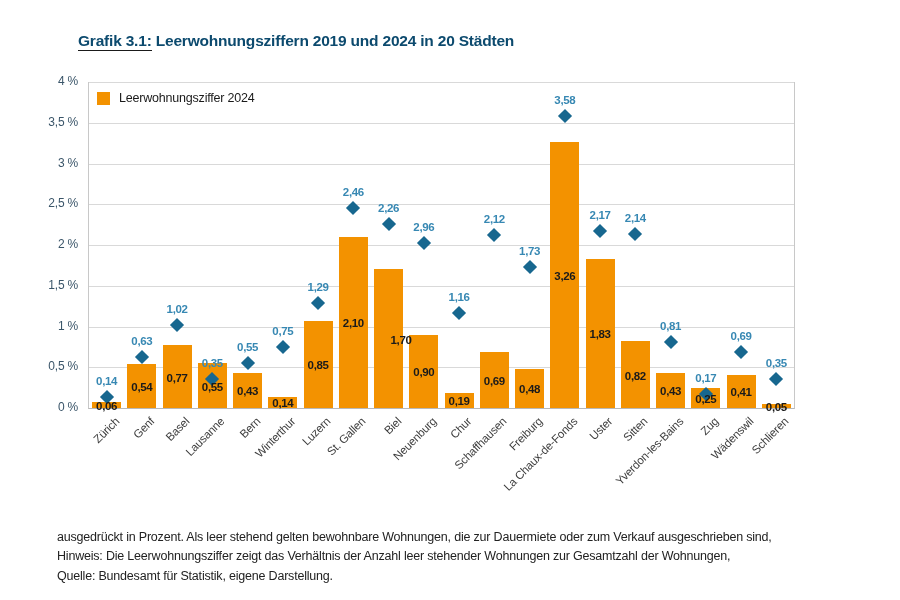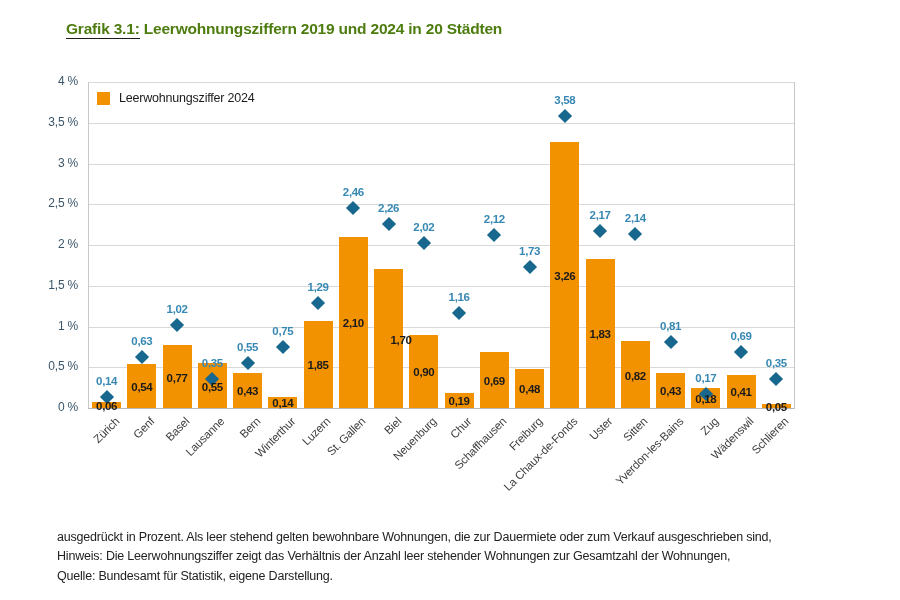--- a/index.html
+++ b/index.html
@@ -7,22 +7,22 @@
     width:900px; height:600px;
     background:#ffffff;
     font-family:"Liberation Sans", sans-serif;
     position:relative;
     overflow:hidden;
   }
   .stage { position:absolute; left:0; top:0; width:900px; height:600px; }
 
   .title {
     position:absolute; left:62px; top:16px;
-    font-size:15.5px; font-weight:bold; color:#4d7c0f;
-    margin:4px; letter-spacing:-0.2px; white-space:nowrap;
+    font-size:15.5px; font-weight:bold; color:#0c4a6e;
+    margin:16px; letter-spacing:-0.2px; white-space:nowrap;
   }
   .title-prefix { border-bottom:1.5px solid #1a1a1a; padding-bottom:1px; }
 
   .plot {
     position:absolute; left:88px; top:82px; width:705px; height:326px;
     border-left:1px solid #c8c8c8;
     border-right:1px solid #c8c8c8;
     border-bottom:1px solid #b8b8b8;
   }
   .grid { position:absolute; left:0; width:100%; height:1px; background:#d9d9d9; z-index:1; }
@@ -96,34 +96,34 @@
       <div class="bar" style="left: 144.125px; height: 35.045px; background: rgb(243, 146, 0);"></div>
       <div class="diamond" style="left: 153.625px; top: 276.175px; background: rgb(23, 103, 143);"></div>
       <div class="vlabel" style="left: 135.625px; top: 303.478px; color: rgb(26, 26, 26);">0,43</div>
       <div class="vlabel" style="left: 135.625px; top: 259.175px; color: rgb(55, 136, 179);">0,55</div>
       <div class="bar" style="left: 179.375px; height: 11.41px; background: rgb(243, 146, 0);"></div>
       <div class="diamond" style="left: 188.875px; top: 259.875px; background: rgb(23, 103, 143);"></div>
       <div class="vlabel" style="left: 170.875px; top: 315.295px; color: rgb(26, 26, 26);">0,14</div>
       <div class="vlabel" style="left: 170.875px; top: 242.875px; color: rgb(55, 136, 179);">0,75</div>
       <div class="bar" style="left: 214.625px; height: 87.205px; background: rgb(243, 146, 0);"></div>
       <div class="diamond" style="left: 224.125px; top: 215.865px; background: rgb(23, 103, 143);"></div>
-      <div class="vlabel" style="left: 206.125px; top: 277.397px; color: rgb(26, 26, 26);">1,85</div>
+      <div class="vlabel" style="left: 206.125px; top: 277.397px; color: rgb(26, 26, 26);">0,85</div>
       <div class="vlabel" style="left: 206.125px; top: 198.865px; color: rgb(55, 136, 179);">1,29</div>
       <div class="bar" style="left: 249.875px; height: 171.15px; background: rgb(243, 146, 0);"></div>
       <div class="diamond" style="left: 259.375px; top: 120.51px; background: rgb(23, 103, 143);"></div>
       <div class="vlabel" style="left: 241.375px; top: 235.425px; color: rgb(26, 26, 26);">2,10</div>
       <div class="vlabel" style="left: 241.375px; top: 103.51px; color: rgb(55, 136, 179);">2,46</div>
       <div class="bar" style="left: 285.125px; height: 138.55px; background: rgb(243, 146, 0);"></div>
       <div class="diamond" style="left: 294.625px; top: 136.81px; background: rgb(23, 103, 143);"></div>
       <div class="vlabel" style="left: 276.625px; top: 251.725px; color: rgb(26, 26, 26); text-align: right;">1,70</div>
       <div class="vlabel" style="left: 276.625px; top: 119.81px; color: rgb(55, 136, 179);">2,26</div>
       <div class="bar" style="left: 320.375px; height: 73.35px; background: rgb(243, 146, 0);"></div>
       <div class="diamond" style="left: 329.875px; top: 156.37px; background: rgb(23, 103, 143);"></div>
       <div class="vlabel" style="left: 311.875px; top: 284.325px; color: rgb(26, 26, 26);">0,90</div>
-      <div class="vlabel" style="left: 311.875px; top: 139.37px; color: rgb(55, 136, 179);">2,02</div>
+      <div class="vlabel" style="left: 311.875px; top: 139.37px; color: rgb(55, 136, 179);">2,96</div>
       <div class="bar" style="left: 355.625px; height: 15.485px; background: rgb(243, 146, 0);"></div>
       <div class="diamond" style="left: 365.125px; top: 226.46px; background: rgb(23, 103, 143);"></div>
       <div class="vlabel" style="left: 347.125px; top: 313.257px; color: rgb(26, 26, 26);">0,19</div>
       <div class="vlabel" style="left: 347.125px; top: 209.46px; color: rgb(55, 136, 179);">1,16</div>
       <div class="bar" style="left: 390.875px; height: 56.235px; background: rgb(243, 146, 0);"></div>
       <div class="diamond" style="left: 400.375px; top: 148.22px; background: rgb(23, 103, 143);"></div>
       <div class="vlabel" style="left: 382.375px; top: 292.882px; color: rgb(26, 26, 26);">0,69</div>
       <div class="vlabel" style="left: 382.375px; top: 131.22px; color: rgb(55, 136, 179);">2,12</div>
       <div class="bar" style="left: 426.125px; height: 39.12px; background: rgb(243, 146, 0);"></div>
       <div class="diamond" style="left: 435.625px; top: 180.005px; background: rgb(23, 103, 143);"></div>
@@ -140,21 +140,21 @@
       <div class="bar" style="left: 531.875px; height: 66.83px; background: rgb(243, 146, 0);"></div>
       <div class="diamond" style="left: 541.375px; top: 146.59px; background: rgb(23, 103, 143);"></div>
       <div class="vlabel" style="left: 523.375px; top: 287.585px; color: rgb(26, 26, 26);">0,82</div>
       <div class="vlabel" style="left: 523.375px; top: 129.59px; color: rgb(55, 136, 179);">2,14</div>
       <div class="bar" style="left: 567.125px; height: 35.045px; background: rgb(243, 146, 0);"></div>
       <div class="diamond" style="left: 576.625px; top: 254.985px; background: rgb(23, 103, 143);"></div>
       <div class="vlabel" style="left: 558.625px; top: 303.478px; color: rgb(26, 26, 26);">0,43</div>
       <div class="vlabel" style="left: 558.625px; top: 237.985px; color: rgb(55, 136, 179);">0,81</div>
       <div class="bar" style="left: 602.375px; height: 20.375px; background: rgb(243, 146, 0);"></div>
       <div class="diamond" style="left: 611.875px; top: 307.145px; background: rgb(23, 103, 143);"></div>
-      <div class="vlabel" style="left: 593.875px; top: 310.812px; color: rgb(26, 26, 26);">0,18</div>
+      <div class="vlabel" style="left: 593.875px; top: 310.812px; color: rgb(26, 26, 26);">0,25</div>
       <div class="vlabel" style="left: 593.875px; top: 290.145px; color: rgb(55, 136, 179);">0,17</div>
       <div class="bar" style="left: 637.625px; height: 33.415px; background: rgb(243, 146, 0);"></div>
       <div class="diamond" style="left: 647.125px; top: 264.765px; background: rgb(23, 103, 143);"></div>
       <div class="vlabel" style="left: 629.125px; top: 304.293px; color: rgb(26, 26, 26);">0,41</div>
       <div class="vlabel" style="left: 629.125px; top: 247.765px; color: rgb(55, 136, 179);">0,69</div>
       <div class="bar" style="left: 672.875px; height: 4.075px; background: rgb(243, 146, 0);"></div>
       <div class="diamond" style="left: 682.375px; top: 292.475px; background: rgb(23, 103, 143);"></div>
       <div class="vlabel" style="left: 664.375px; top: 318.962px; color: rgb(26, 26, 26);">0,05</div>
       <div class="vlabel" style="left: 664.375px; top: 275.475px; color: rgb(55, 136, 179);">0,35</div>
     </div>

